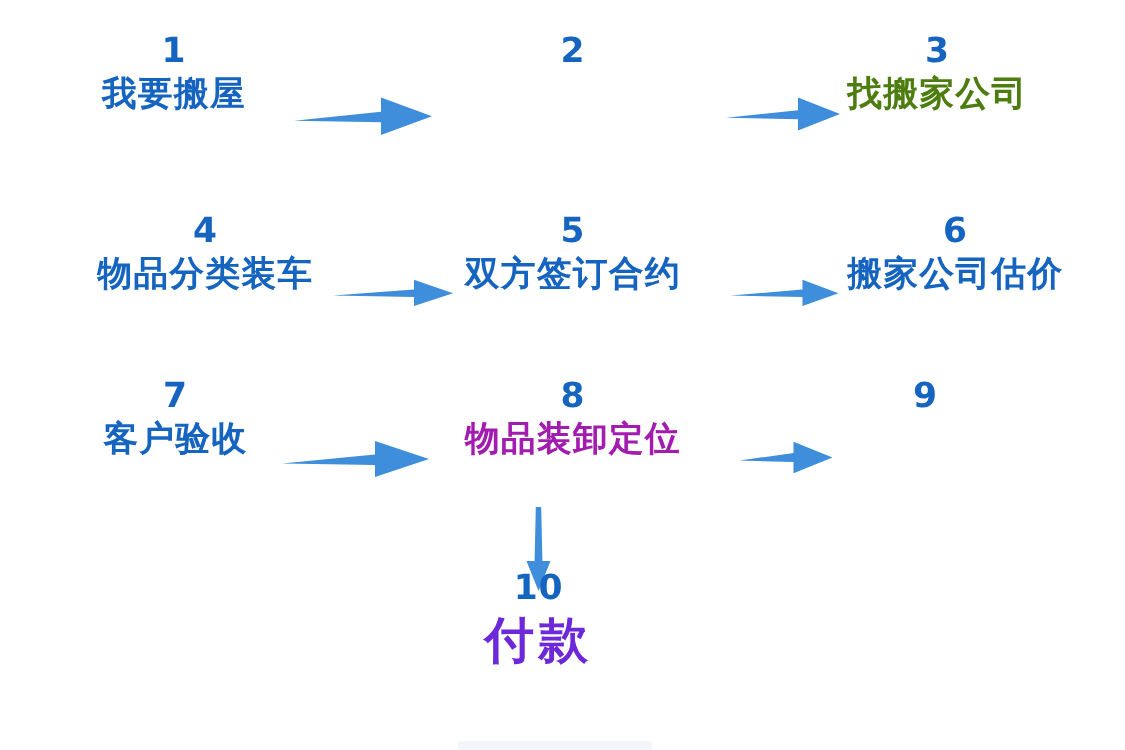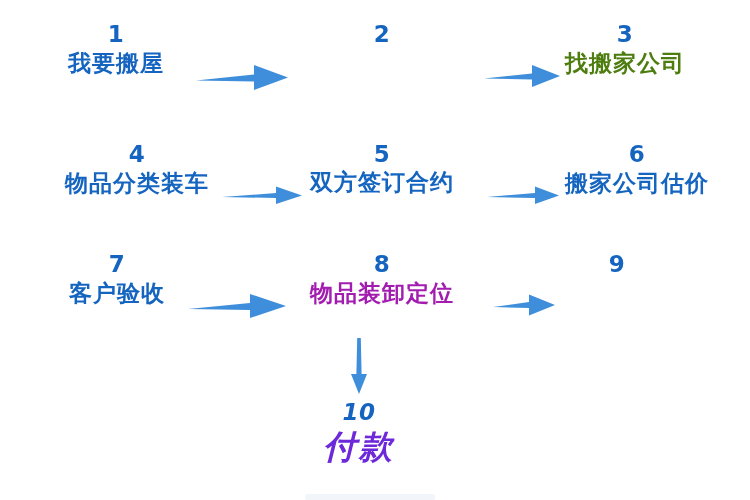--- a/index.html
+++ b/index.html
@@ -157,20 +157,20 @@
   <div class="step" style="left:617px; top:252px;">
     <div class="step-number" style="color: rgb(21, 101, 192);">9</div>
   </div>
 
   <div class="arrow" style="left:347px; top:338px;">
     <svg width="24" height="56" viewBox="0 0 24 56" aria-hidden="true">
       <path d="M10.2 0 L13.8 0 L14.6 36 L20 36 L12 56 L4 36 L9.4 36 Z" fill="#3E8EDB"></path>
     </svg>
   </div>
 
-  <div class="step final" style="left:359px; top:400px;font-style:italic;">
+  <div class="step final" style="left:359px; top:380px;">
     <div class="step-number" style="color: rgb(21, 101, 192);">10</div>
     <div class="step-label" style="color: #6d28d9;">付款</div>
   </div>
 
   <div class="bottom-artifact"></div>
 
 </div>
 
 </body></html>

